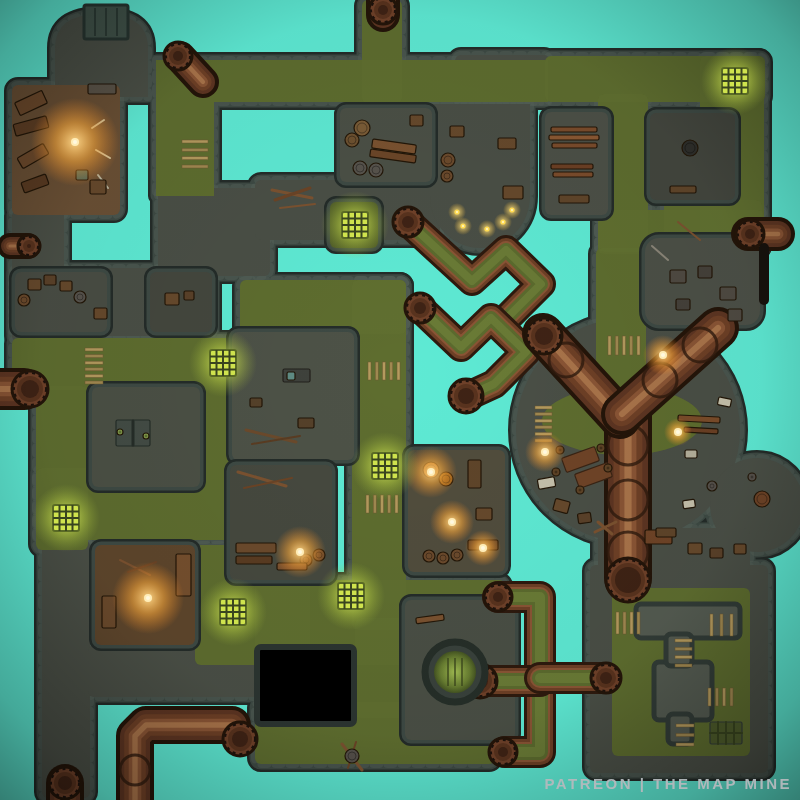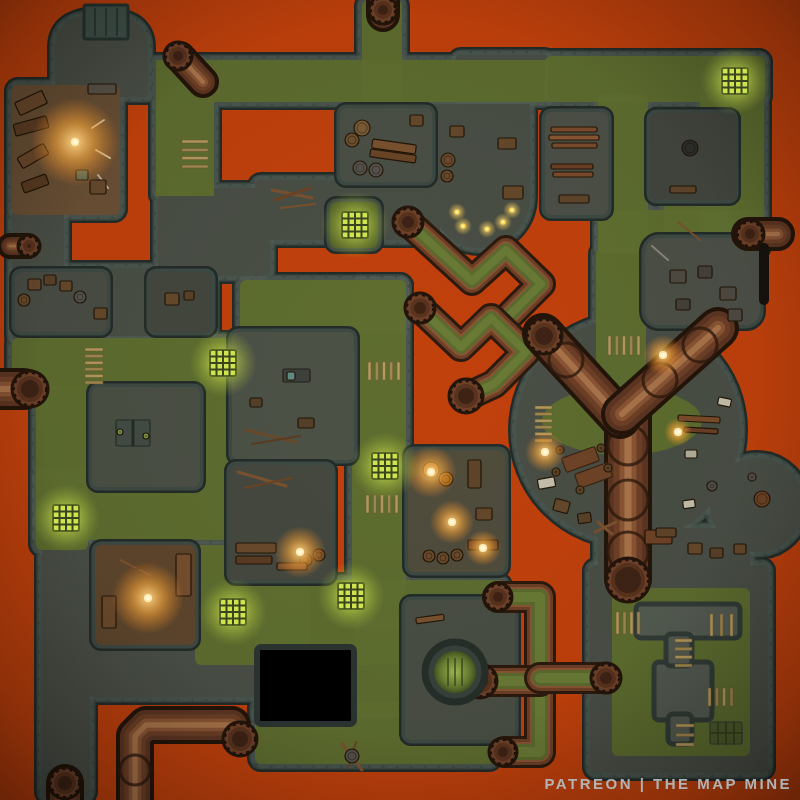--- a/index.html
+++ b/index.html
@@ -1,16 +1,16 @@
 <!DOCTYPE html>
 <html><head>
 <meta charset="utf-8">
 <style>
   html,body{margin:0;padding:0;background:#000;}
-  #stage{position:relative;width:800px;height:800px;background:#c2410c;overflow:hidden;}
+  #stage{position:relative;width:800px;height:800px;background:#5eead4;overflow:hidden;}
   svg{display:block;}
   text.wm{font-family:"Liberation Sans",sans-serif;font-weight:bold;font-size:15px;letter-spacing:2.5px;fill:#b4babd;opacity:.95;}
 </style>
 </head>
 <body>
 
 <div id="stage">
   <svg id="mapsvg" width="800" height="800" viewBox="0 0 800 800">
     <defs>
       <radialGradient id="gTorch">

